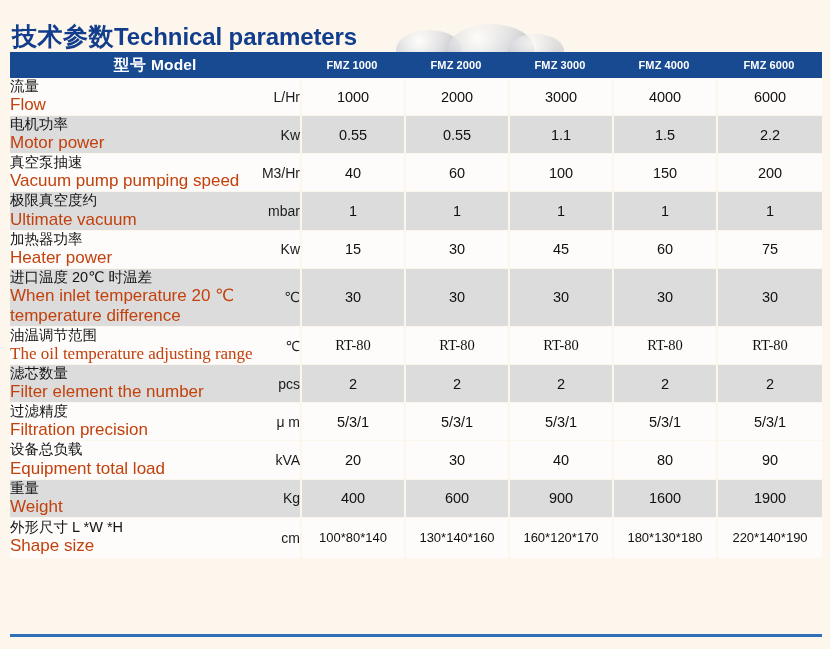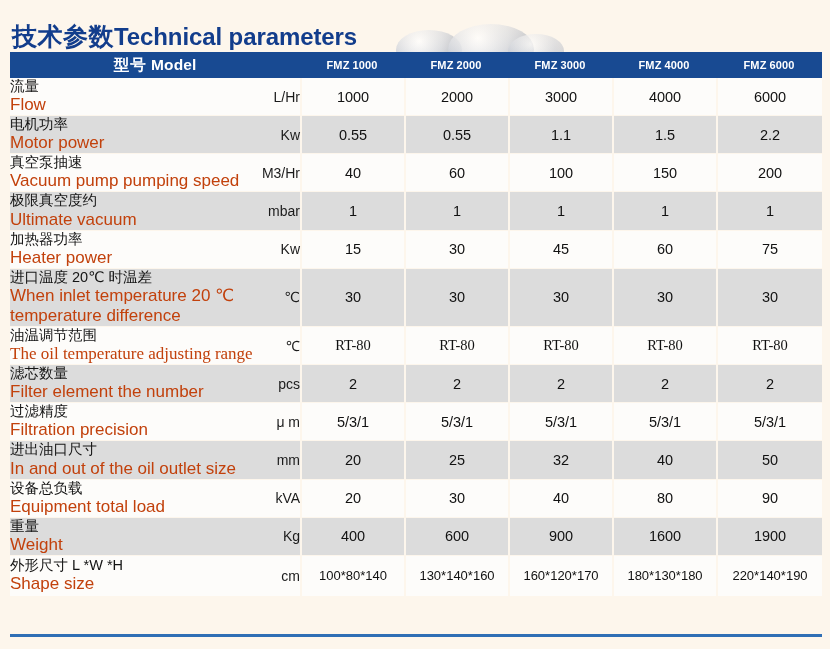--- a/index.html
+++ b/index.html
@@ -313,32 +313,20 @@
           <span class="cn">过滤精度</span>
           <span class="en">Filtration precision</span>
         </td>
         <td class="unit">μ m</td>
         <td class="val">5/3/1</td>
         <td class="val">5/3/1</td>
         <td class="val">5/3/1</td>
         <td class="val">5/3/1</td>
         <td class="val">5/3/1</td>
       </tr>
-      <tr class="dark" style="height: 38px;">
-        <td class="label">
-          <span class="cn">进出油口尺寸</span>
-          <span class="en">In and out of the oil outlet size</span>
-        </td>
-        <td class="unit">mm</td>
-        <td class="val">20</td>
-        <td class="val">25</td>
-        <td class="val">32</td>
-        <td class="val">40</td>
-        <td class="val">50</td>
-      </tr>
       <tr class="light" style="height: 38px;">
         <td class="label">
           <span class="cn">设备总负载</span>
           <span class="en">Equipment total load</span>
         </td>
         <td class="unit">kVA</td>
         <td class="val">20</td>
         <td class="val">30</td>
         <td class="val">40</td>
         <td class="val">80</td>

